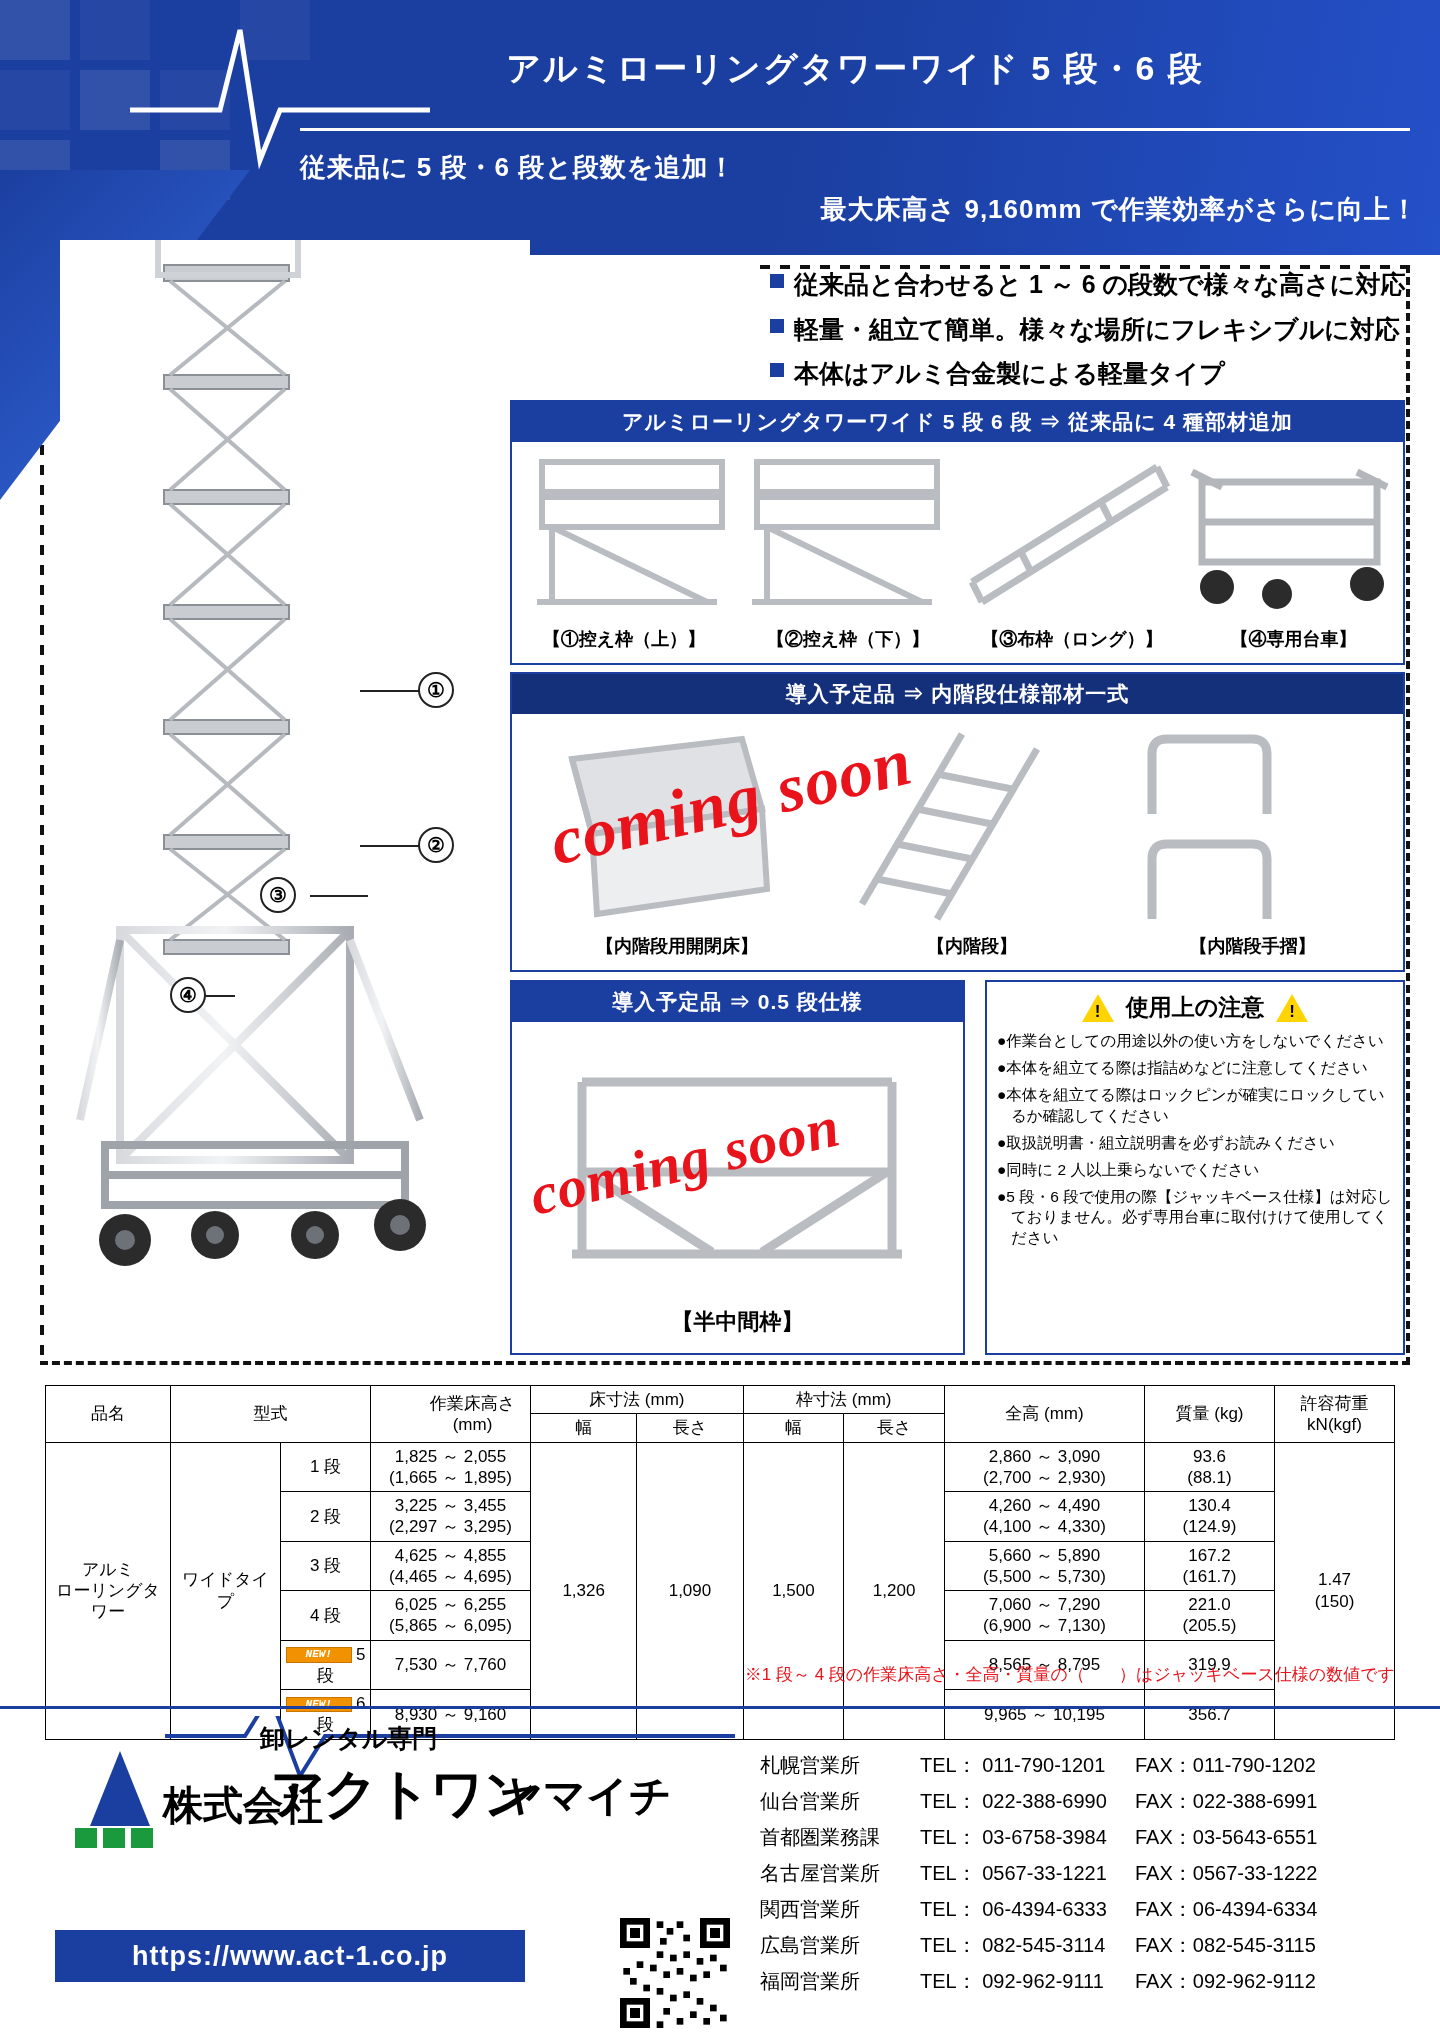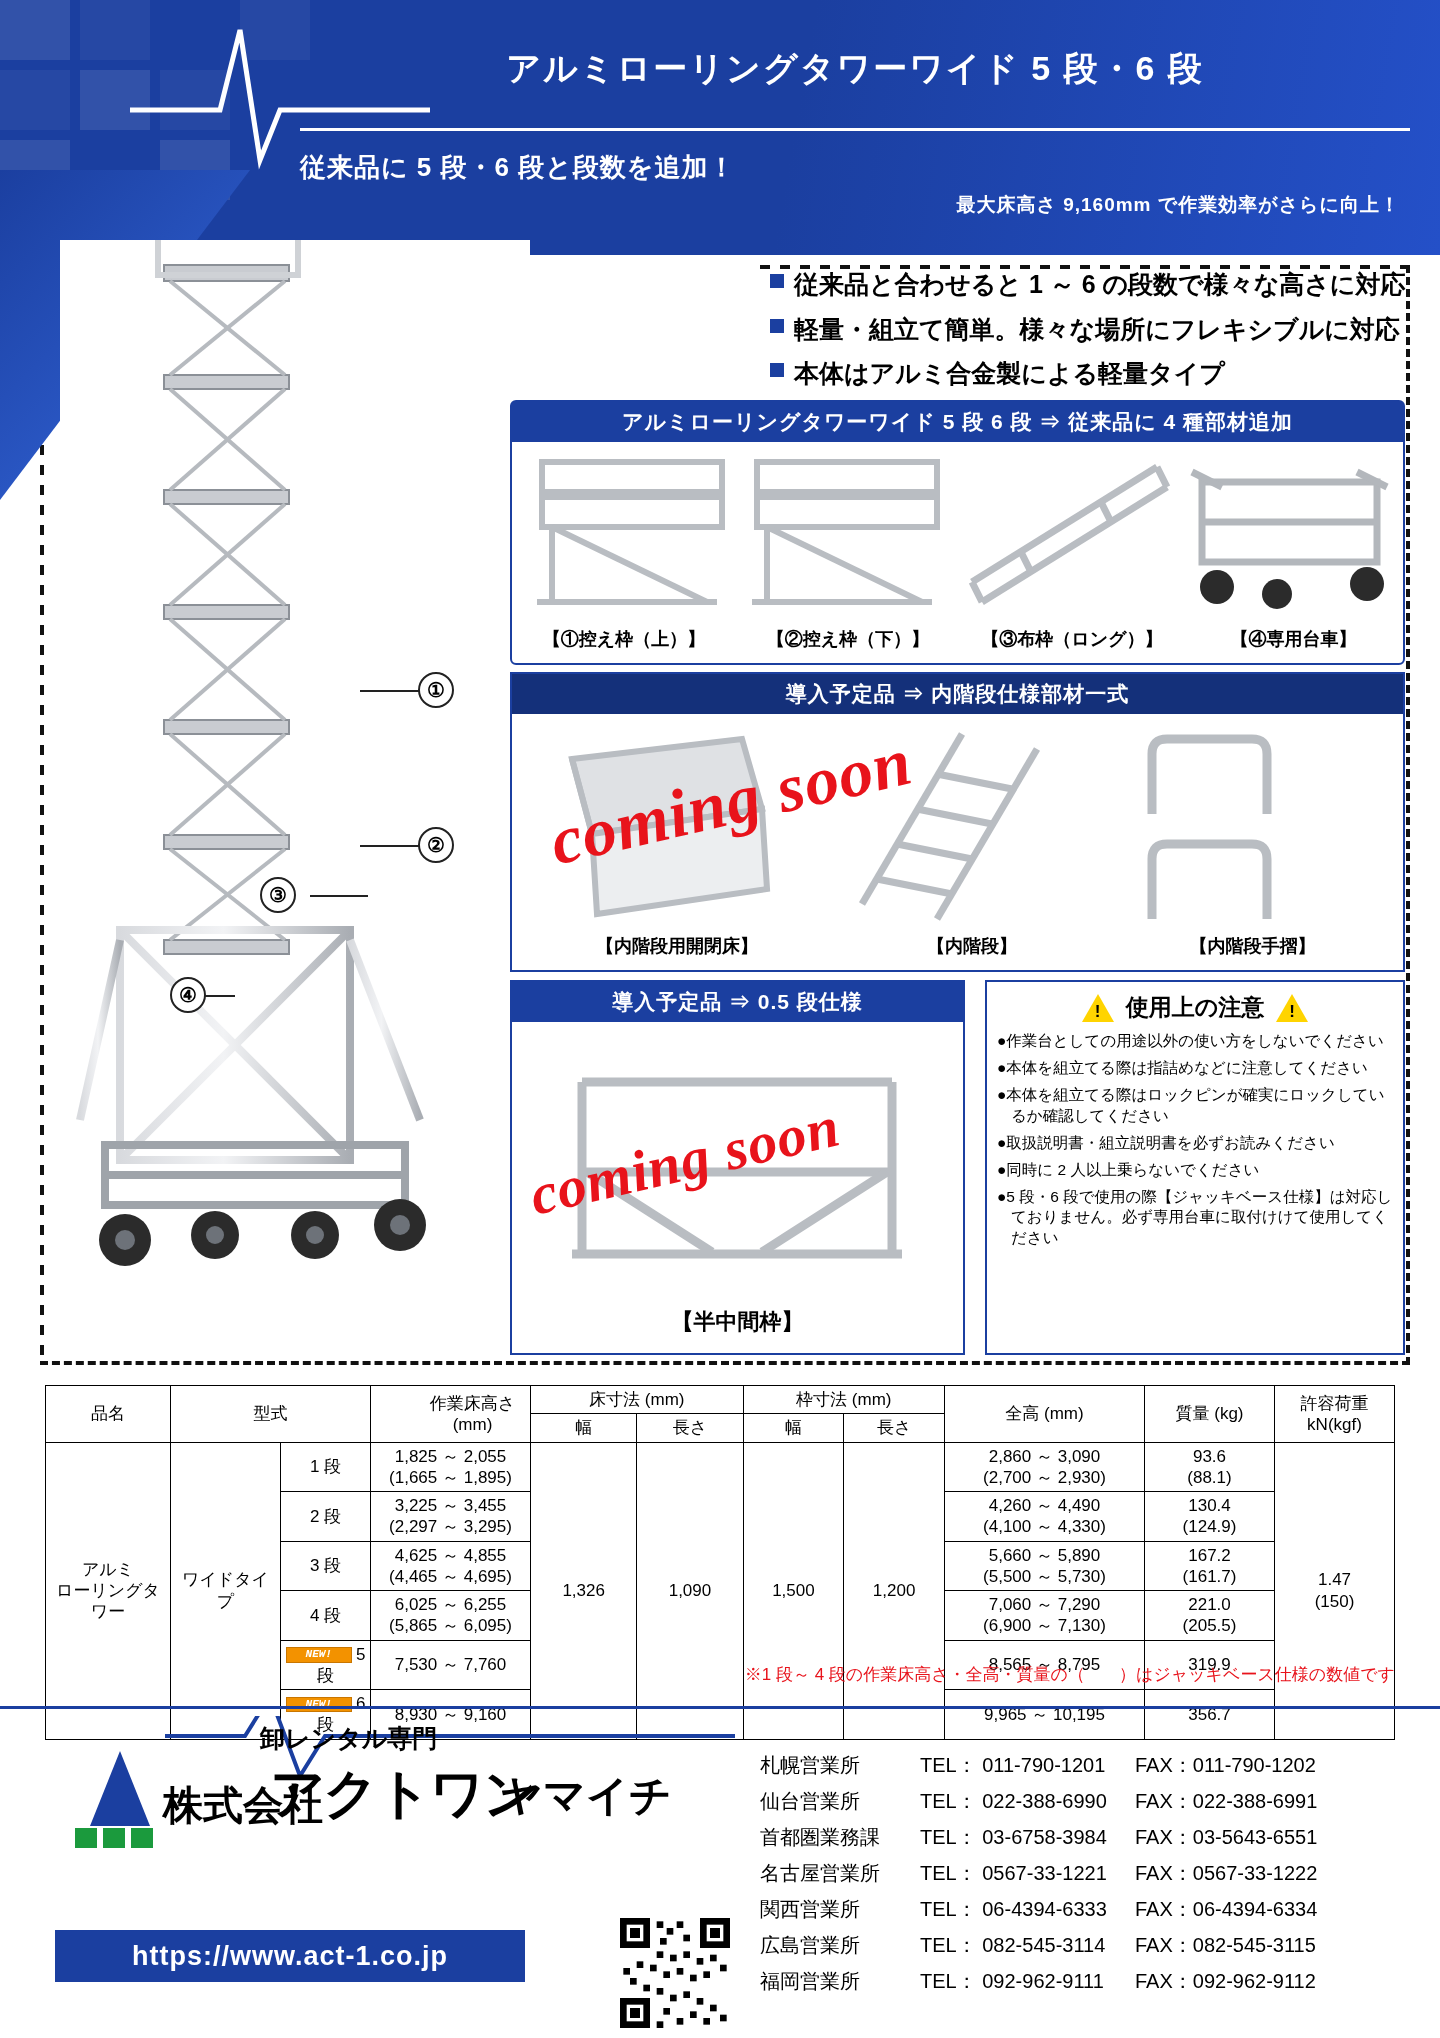--- a/index.html
+++ b/index.html
@@ -29,22 +29,22 @@
     text-align:center;
   }
   .title-rule {
     position:absolute; left:300px; top:128px; width:1110px; height:3px; background:#fff;
   }
   .title-sub1 {
     position:absolute; left:300px; top:150px; width:1110px;
     color:#fff; font-size:26px; font-weight:bold; text-align:left; letter-spacing:1px;
   }
   .title-sub2 {
-    position:absolute; left:290px; top:192px; width:1110px;
-    color:#fff; font-size:19px; font-weight:bold; text-align:right; letter-spacing:1px;
+    position:absolute; left:308px; top:192px; width:1110px;
+    color:#fff; font-size:26px; font-weight:bold; text-align:right; letter-spacing:1px;
   }
 
   
   .feature-list { position:absolute; left:770px; top:268px; width:640px; }
   .feature-item { display:flex; align-items:flex-start; margin-bottom:12px; }
   .feature-bullet { width:14px; height:14px; background:#1b3fa0; margin-top:6px; margin-right:10px; flex:none; }
   .feature-text { font-size:25px; color:#000; line-height:1.3; font-weight:bold; }
 
   
   .dashed-box {
@@ -266,21 +266,21 @@
   <div class="callout-line" style="left:300px; top:450px; width:60px;"></div>
   <div class="callout-line" style="left:300px; top:605px; width:60px;"></div>
   <div class="callout-line" style="left:250px; top:655px; width:58px;"></div>
   <div class="callout-line" style="left:135px; top:755px; width:40px;"></div>
   <div class="callout" style="left:358px; top:432px;">①</div>
   <div class="callout" style="left:358px; top:587px;">②</div>
   <div class="callout" style="left:200px; top:637px;">③</div>
   <div class="callout" style="left:110px; top:737px;">④</div>
 </div>
 
-<div class="panel" style="left:510px; top:400px; width:895px; height:265px;border-radius:6px;">
+<div class="panel" style="left:510px; top:400px; width:895px; height:265px;">
   <div class="panel-title">アルミローリングタワーワイド 5 段 6 段 ⇒ 従来品に 4 種部材追加</div>
   <div class="panel-body" style="height:185px; position:relative;">
     <svg width="891" height="185" viewBox="0 0 891 185">
       <rect width="891" height="185" fill="#fff"></rect>
 
       <g stroke="#b9bdc2" stroke-width="6" fill="none">
         <rect x="30" y="20" width="180" height="30"></rect>
         <rect x="30" y="55" width="180" height="30"></rect>
         <line x1="40" y1="85" x2="195" y2="160"></line>
         <line x1="40" y1="85" x2="40" y2="160"></line>

